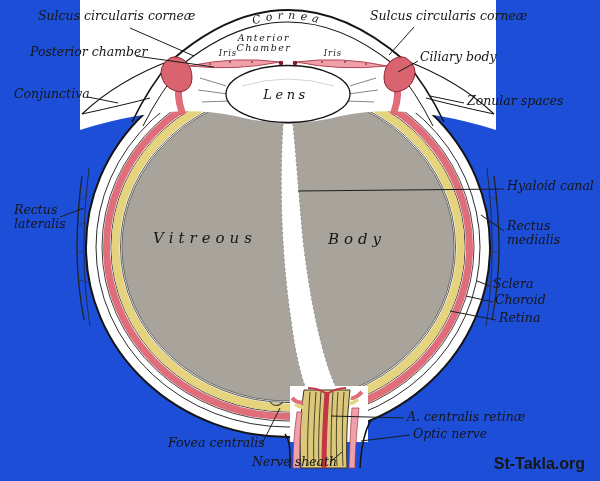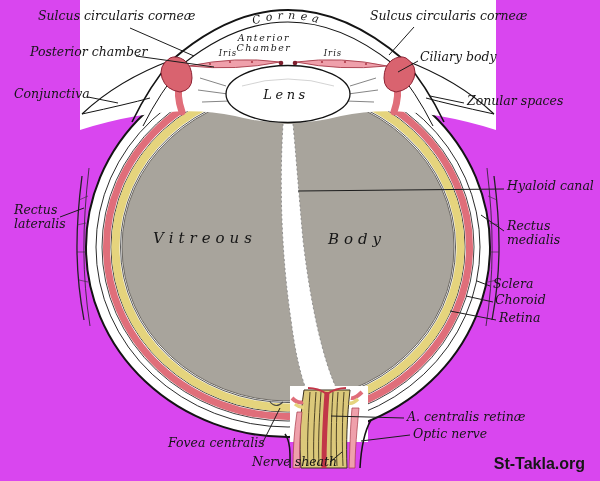--- a/index.html
+++ b/index.html
@@ -1,16 +1,16 @@
 <!DOCTYPE html>
 <html><head>
 <meta charset="utf-8">
 <style>
   html,body{margin:0;padding:0;background:#ffffff;}
-  .stage{width:600px;height:481px;position:relative;background:#d946ef;overflow:hidden;}
+  .stage{width:600px;height:481px;position:relative;background:#1d4ed8;overflow:hidden;}
   svg{display:block;}
   text{font-family:"DejaVu Serif","Liberation Serif",serif;font-style:italic;fill:#161616;}
   .lbl{font-size:12.5px;}
   .inner-lg{font-size:15px;letter-spacing:5px;}
   .lens-t{font-size:13px;letter-spacing:3.5px;}
   .iris-t{font-size:8.5px;letter-spacing:1px;}
   .ac-t{font-size:9.5px;letter-spacing:1.5px;}
   .cornea-t{font-size:11px;letter-spacing:5px;}
   .watermark{font-family:"Liberation Sans","DejaVu Sans",sans-serif;font-style:normal;font-weight:700;font-size:16px;}
   .ld{stroke:#1c1c1c;stroke-width:1;fill:none;}

